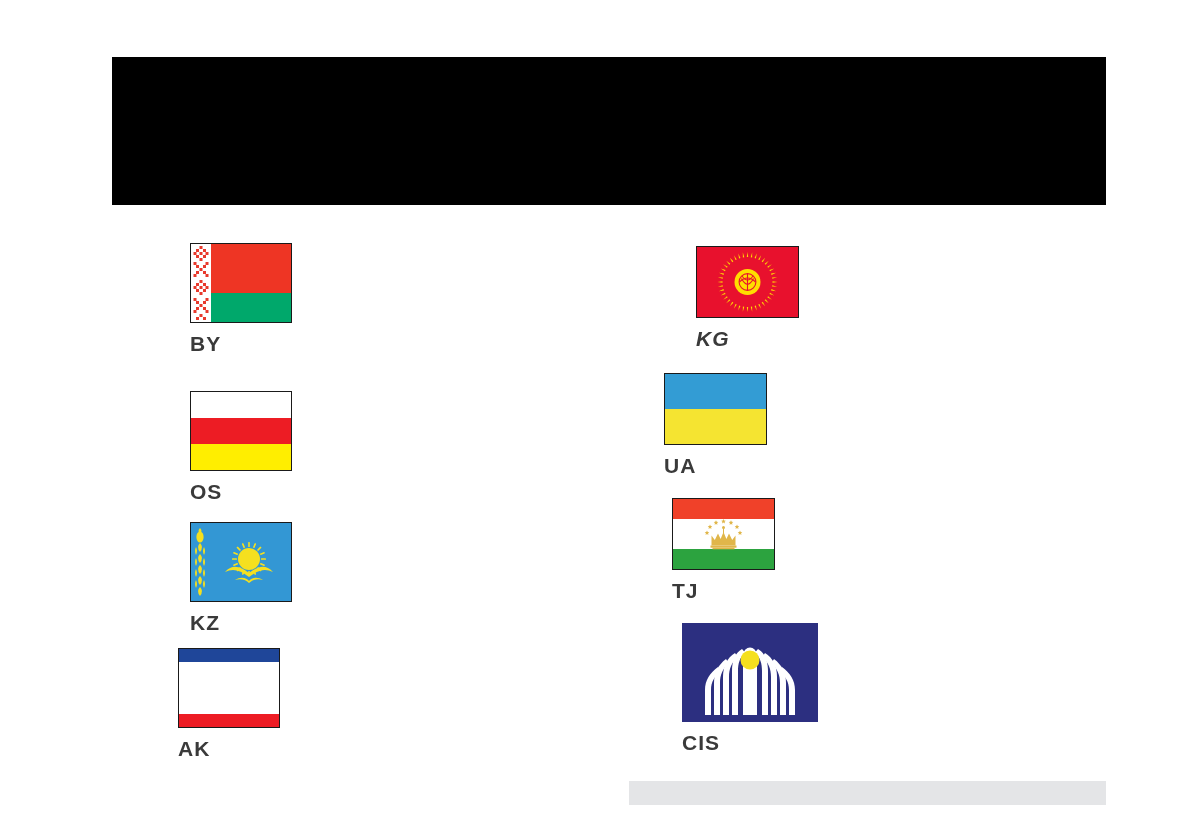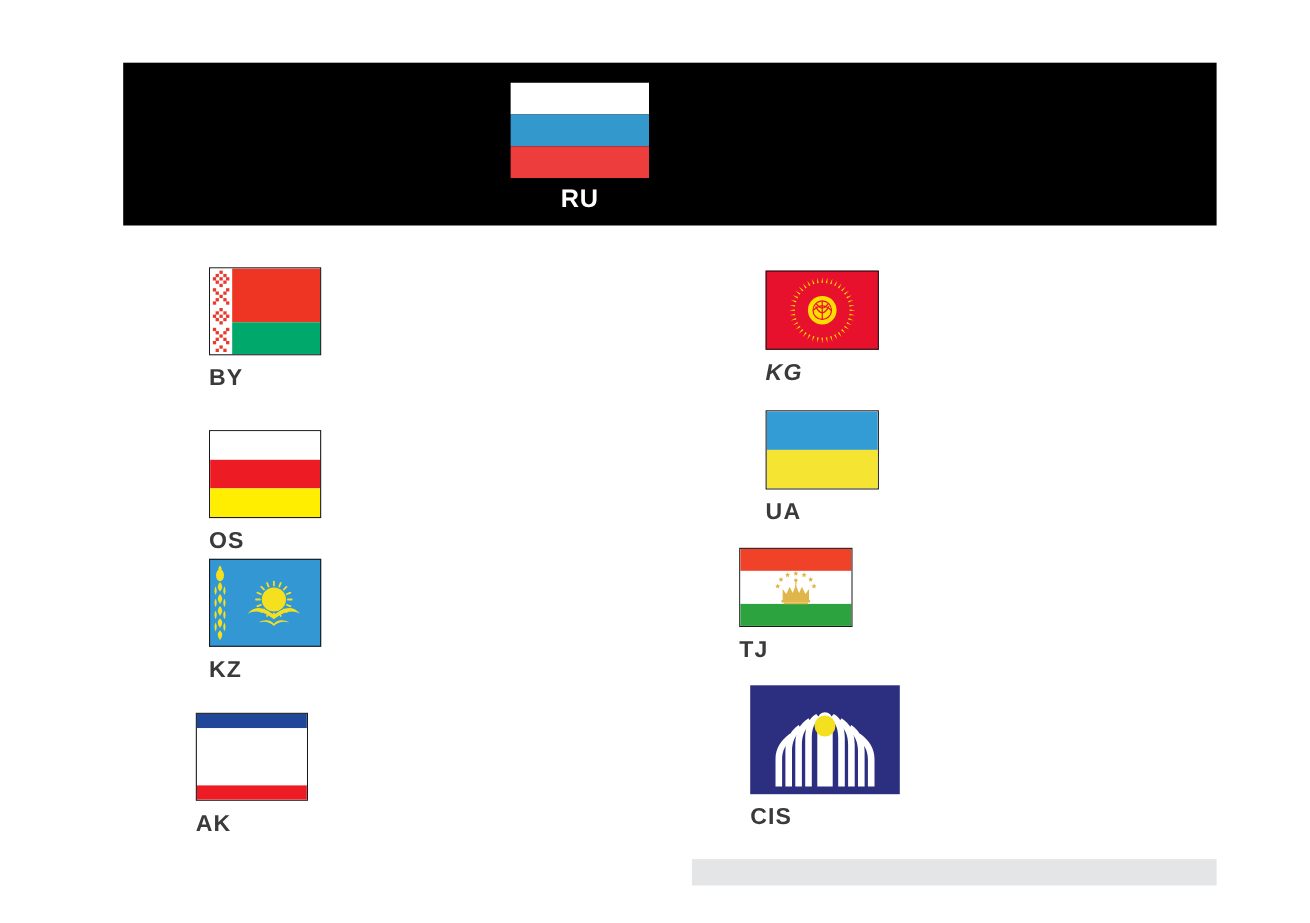--- a/index.html
+++ b/index.html
@@ -96,28 +96,20 @@
     width: 477px;
     height: 24px;
     background: #e4e5e7;
   }
 </style>
 </head>
 <body>
 
 <div id="banner">
 
-  <div id="banner-flag-wrap">
-    <div id="banner-flag">
-      <div class="band" style="top:0;height:33.4%;background:#ffffff;"></div>
-      <div class="band" style="top:33.4%;height:33.3%;background:#3399cc;"></div>
-      <div class="band" style="top:66.7%;height:33.3%;background:#ee3d3d;"></div>
-    </div>
-    <div id="banner-label">RU</div>
-  </div>
 
 </div>
 
 <div class="flag-cell" style="left:190px;top:243px;">
   <div class="flag-box" style="width:100px;height:78px;">
     <div class="band" style="top:0;height:63%;left:20%;width:80%;background:#ee3524;"></div>
     <div class="band" style="top:63%;height:37%;left:20%;width:80%;background:#00a86b;"></div>
     <div class="vband" style="left:0;width:20%;background:#ffffff;">
       <svg width="100%" height="100%" viewBox="0 0 20 78" preserveAspectRatio="none">
         <g fill="#e8392c">
@@ -179,21 +171,21 @@
 
 <div class="flag-cell" style="left:190px;top:391px;">
   <div class="flag-box" style="width:100px;height:78px;">
     <div class="band" style="top:0;height:33.34%;background:#ffffff;"></div>
     <div class="band" style="top:33.34%;height:33.33%;background:#ed1c24;"></div>
     <div class="band" style="top:66.67%;height:33.33%;background:#ffee00;"></div>
   </div>
   <div class="flag-label">OS</div>
 </div>
 
-<div class="flag-cell" style="left:190px;top:508px;">
+<div class="flag-cell" style="left:190px;top:522px;">
   <div class="flag-box" style="width:100px;height:78px;background:#3397d4;">
     <svg width="100" height="78" viewBox="0 0 100 78">
       <g fill="#f5e01f">
         <circle cx="58" cy="36" r="11"></circle>
         <g>
           <g id="kzray">
             <rect x="57.2" y="19" width="1.6" height="5" rx="0.6"></rect>
           </g>
           <g transform="rotate(22.5 58 36)">
               <rect x="57.2" y="19" width="1.6" height="5" rx="0.6"></rect>
@@ -409,21 +401,21 @@
         <path d="M42.5 35 Q50.5 27 58.5 35"></path>
         <path d="M44.5 31.5 Q50.5 43 56.5 31.5"></path>
         <path d="M50.5 26.7 L50.5 43.2"></path>
         <path d="M45 29 Q50.5 37 56 29"></path>
       </g>
     </svg>
   </div>
   <div class="flag-label">KG</div>
 </div>
 
-<div class="flag-cell" style="left:696px;top:373px;">
+<div class="flag-cell" style="left:664px;top:373px;">
   <div class="flag-box" style="width:101px;height:70px;">
     <div class="band" style="top:0;height:50%;background:#339cd4;"></div>
     <div class="band" style="top:50%;height:50%;background:#f5e431;"></div>
   </div>
   <div class="flag-label">UA</div>
 </div>
 
 <div class="flag-cell" style="left:672px;top:498px;">
   <div class="flag-box" style="width:101px;height:70px;">
     <div class="band" style="top:0;height:28.6%;background:#f04129;"></div>

